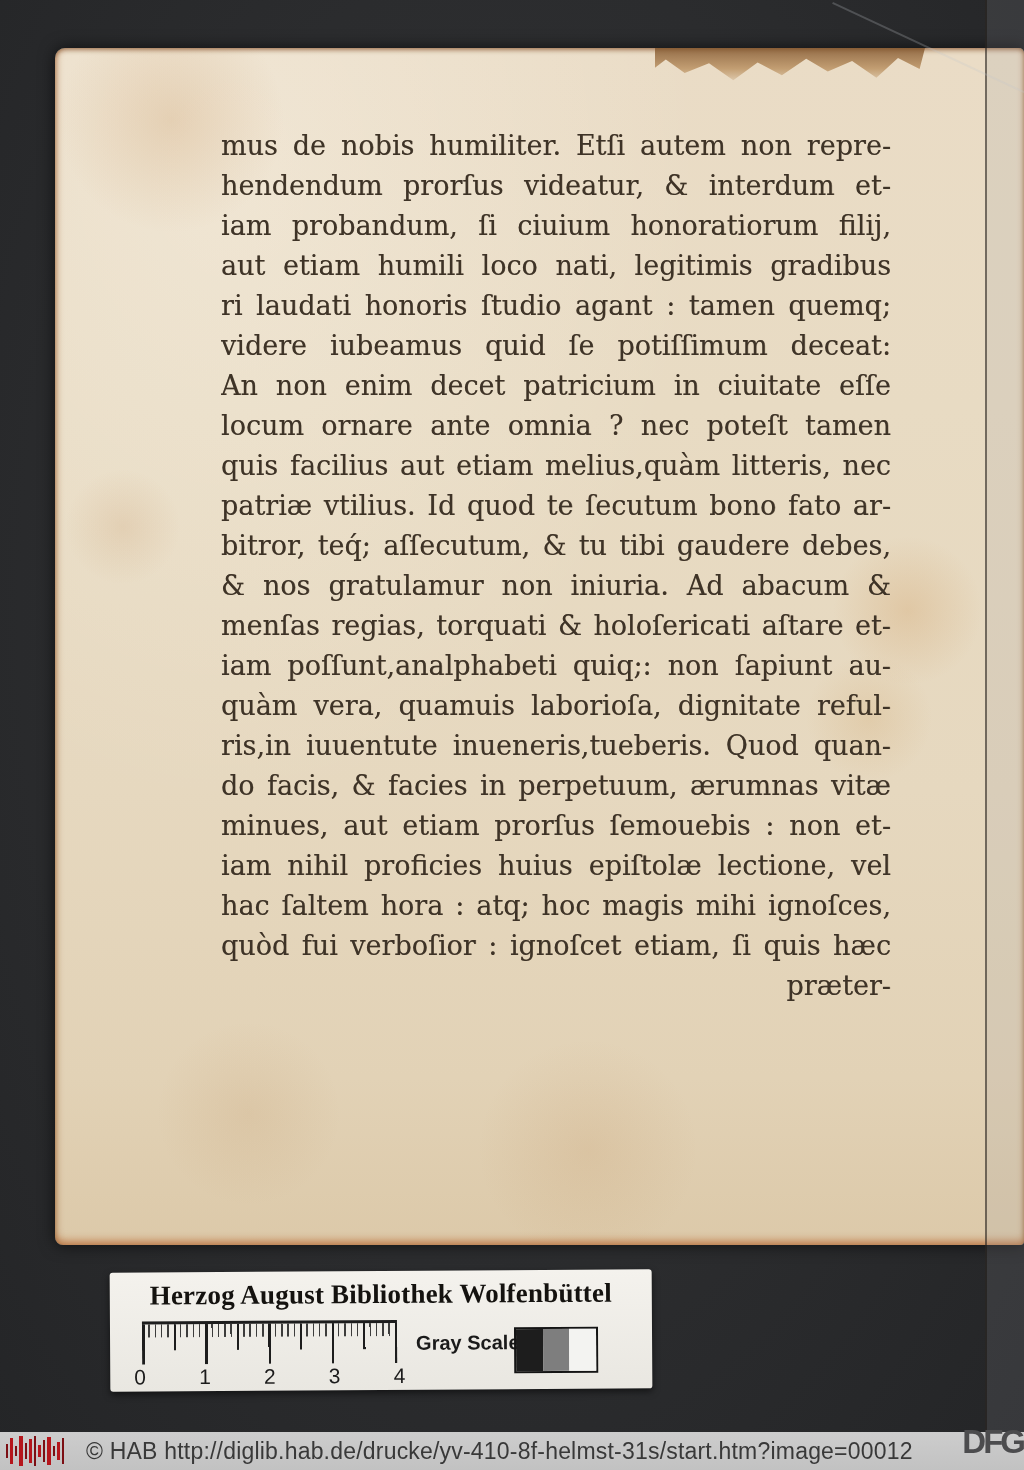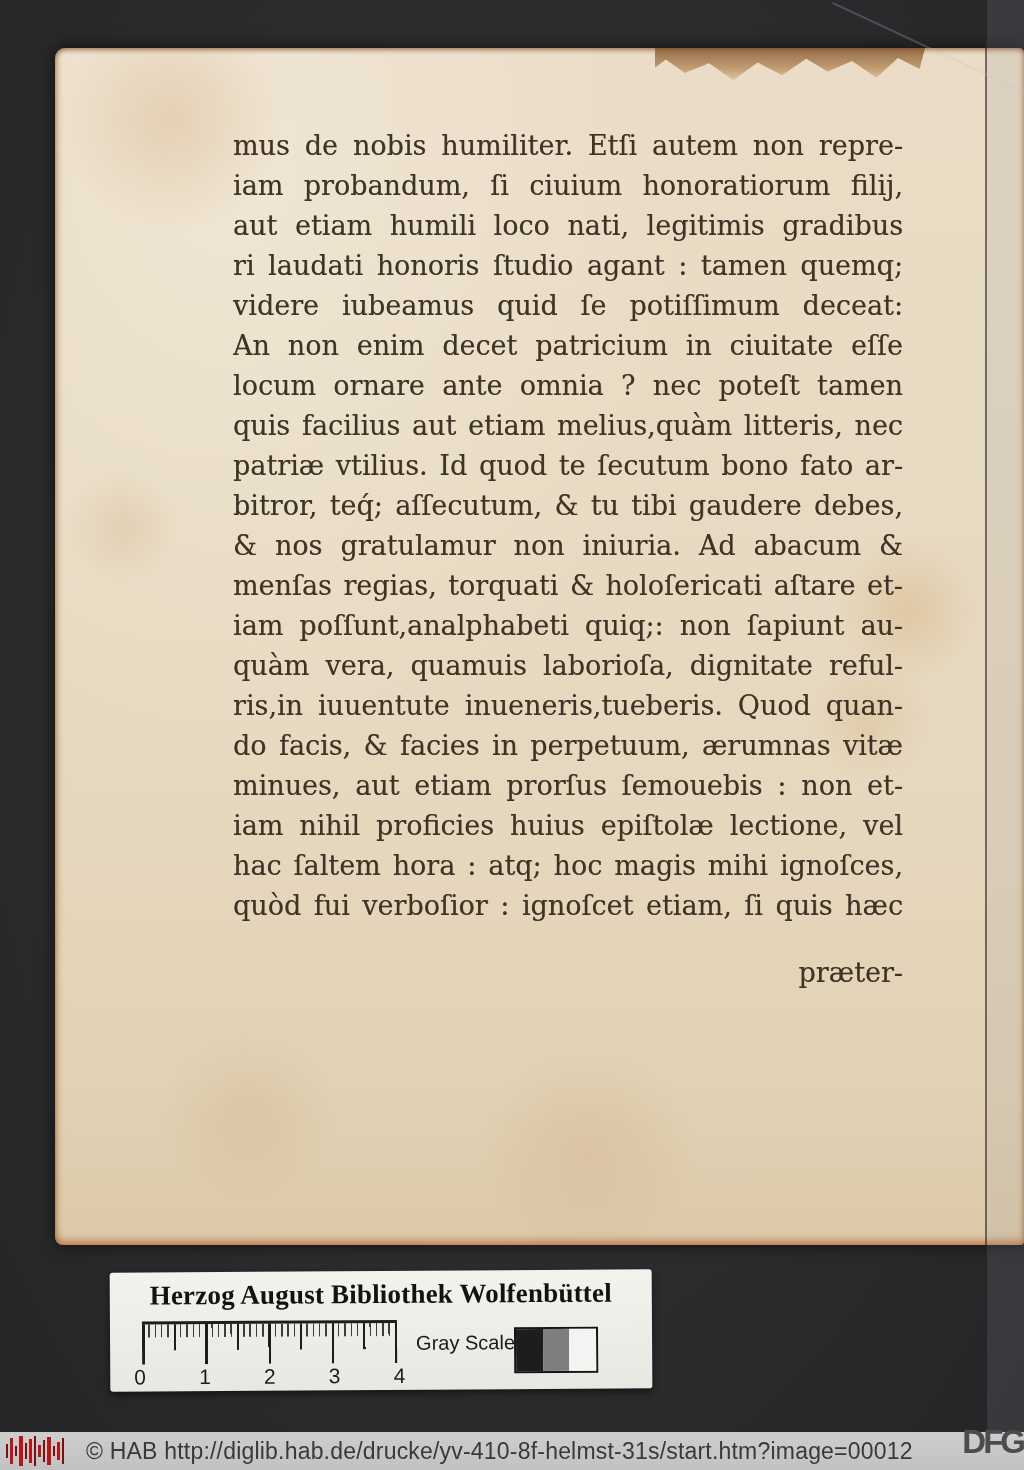--- a/index.html
+++ b/index.html
@@ -26,28 +26,28 @@
       inset 5px 0 7px -4px rgba(150,90,40,.50),
       inset 0 -6px 8px -2px rgba(178,86,26,.62),
       inset -3px 0 5px -3px rgba(90,60,30,.35),
       0 0 16px rgba(0,0,0,.65);
   }
   .edge-burn{
     position:absolute;left:600px;top:0;width:270px;height:38px;opacity:.8;
     background:linear-gradient(180deg,#7e5128 0%,#b98f5e 55%,rgba(185,143,94,0) 100%);
     clip-path:polygon(0 0,100% 0,98% 55%,90% 26%,82% 78%,73% 34%,64% 62%,56% 28%,47% 72%,38% 38%,29% 85%,20% 40%,11% 66%,4% 30%,0 52%);
   }
-  .textblock{position:absolute;left:178px;top:78px;width:670px;}
+  .textblock{position:absolute;left:166px;top:78px;width:670px;}
   .line{
     font-family:"DejaVu Serif", serif;font-size:27px;line-height:40px;height:40px;
     color:#3e3327;overflow:hidden;
     text-align:justify;text-align-last:justify;
     text-shadow:0.3px 0.3px 0.5px rgba(55,40,25,.45);
   }
-  .line.catch{text-align:left;text-align-last:right;margin-top:27px;}
+  .line.catch{text-align:left;text-align-last:right;}
   
   .film{
     position:absolute;left:985px;top:0;width:39px;height:1432px;
     background:rgba(152,154,158,.17);
     border-left:2px solid rgba(28,22,16,.55);
   }
   .scratch{
     position:absolute;left:833px;top:2px;width:255px;height:2px;
     background:rgba(195,200,205,.25);
     transform:rotate(25deg);transform-origin:left top;
@@ -70,21 +70,21 @@
     background:
       repeating-linear-gradient(90deg,#1d1d1d 0 2.6px,transparent 2.6px 63.2px) 0 0/255px 40px no-repeat,
       repeating-linear-gradient(90deg,#1d1d1d 0 2.2px,transparent 2.2px 31.6px) 0 0/255px 26px no-repeat,
       repeating-linear-gradient(90deg,rgba(30,30,30,.85) 0 1.5px,transparent 1.5px 6.32px) 0 0/255px 13px no-repeat;
   }
   .ruler-numbers{
     position:absolute;left:24px;top:93px;width:271px;
     display:flex;justify-content:space-between;
     font-size:21px;color:#1b1b1b;
   }
-  .gs-caption{position:absolute;left:306px;top:61px;font-size:20px;color:#1a1a1a;}
+  .gs-caption{position:absolute;left:306px;top:61px;font-size:20px;color:#1a1a1a;font-weight:bold;}
   .gs-patch{
     position:absolute;left:404px;top:57px;width:84px;height:46px;
     border:2px solid #141414;display:flex;box-sizing:border-box;
   }
   .gs-patch span{flex:1;}
   .gs-dark{background:#1d1d1d;}
   .gs-mid{background:#7e7e7e;}
   .gs-light{background:#f3f3f1;}
   
   .bar{
@@ -123,20 +123,21 @@
 </style>
 </head>
 <body>
 
 <div id="screen">
 
   <div class="page">
     <div class="edge-burn"></div>
     <div class="textblock">
       <div class="line">mus de nobis humiliter.  Etſi autem non repre-</div>
+      <div class="line">hendendum prorſus videatur, &amp; interdum et-</div>
       <div class="line">iam probandum, ſi ciuium honoratiorum filij,</div>
       <div class="line">aut etiam humili loco nati, legitimis gradibus</div>
       <div class="line">ri laudati honoris ſtudio agant : tamen quemq;</div>
       <div class="line">videre iubeamus quid ſe potiſſimum deceat:</div>
       <div class="line">An non enim decet patricium in ciuitate eſſe</div>
       <div class="line">locum ornare ante omnia ?  nec poteſt tamen</div>
       <div class="line">quis facilius aut etiam melius,quàm litteris, nec</div>
       <div class="line">patriæ vtilius. Id quod te ſecutum bono fato ar-</div>
       <div class="line">bitror, teq́; aſſecutum, &amp; tu tibi gaudere debes,</div>
       <div class="line">&amp; nos gratulamur non iniuria.   Ad abacum &amp;</div>

